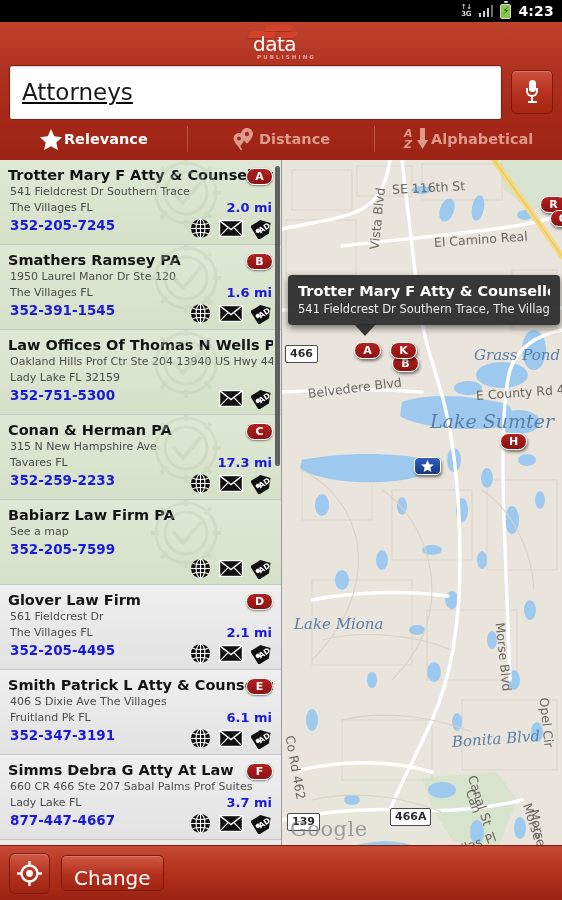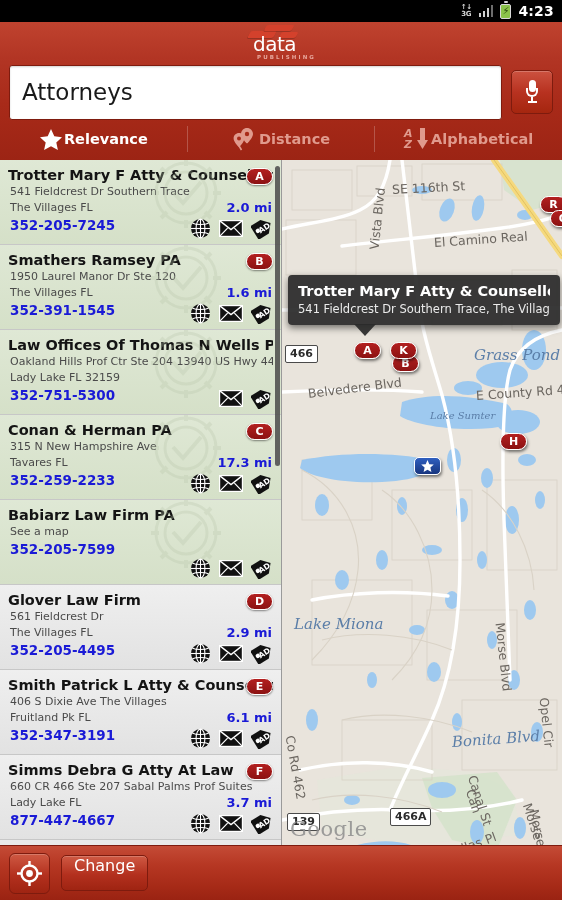--- a/index.html
+++ b/index.html
@@ -52,20 +52,21 @@
             box-shadow: 0 1px 0 rgba(0,0,0,.18); }
   .sw1 { left: 22px; top: 8px;  width: 26px; height: 7px;  transform: skewX(-28deg); }
   .sw2 { left: 38px; top: 2px;  width: 28px; height: 6px;  transform: skewX(-28deg); }
   .sw3 { left: 53px; top: 9px;  width: 17px; height: 6px;  transform: skewX(-28deg); }
 
   .searchrow { display:flex; align-items:center; padding: 0 9px; gap: 9px; height: 52px; }
   .searchbox {
     flex: 1; height: 55px; background: #fff; border: 1px solid #7e1b0e;
     border-radius: 3px; display:flex; align-items:center; padding: 0 12px;
     box-shadow: inset 0 1px 2px rgba(0,0,0,.18);
+    text-decoration: underline;
   }
   .searchbox input {
     border:0; outline:0; width:100%; font-size: 23px; color:#1a1a1a;
     font-family: "DejaVu Sans", sans-serif; background: transparent;
   }
   .micbtn {
     width: 42px; height: 44px; border-radius: 5px;
     background: linear-gradient(180deg,#cc5240 0%,#b83220 50%,#a5260f 100%);
     border: 1px solid #7e1b0e; display:flex; align-items:center; justify-content:center;
     box-shadow: inset 0 1px 0 rgba(255,255,255,.22);
@@ -208,22 +209,22 @@
   .nearwrap { flex:1; }
   .near1 { color:#ffffff; font-size: 14px; font-weight: bold; line-height: 17px;
            font-family:"DejaVu Sans",sans-serif; }
   .near2 { color:#ffffff; font-size: 16px; font-weight: bold; line-height: 20px;
            display:flex; align-items:center; gap:5px;
            font-family:"DejaVu Sans",sans-serif; }
   .near2 .car { font-size: 11px; }
   .changebtn {
     height: 36px; padding: 0 12px; border-radius: 5px;
     background: linear-gradient(180deg,#cf5943 0%,#b3301e 55%,#9f2412 100%);
-    border: 1px solid #7e1b0e; color:#fff; font-size: 16px;
-    display:flex; align-items:flex-start; cursor:pointer;
+    border: 1px solid #7e1b0e; color:#fff; font-size: 20px;
+    display:flex; align-items:flex-end; cursor:pointer;
     box-shadow: inset 0 1px 0 rgba(255,255,255,.2);
     font-family:"DejaVu Sans",sans-serif;
   }
 </style>
 </head>
 <body>
 
 <div id="app">
 
   <div class="statusbar">
@@ -566,21 +567,21 @@
               </svg>
             </div>
           </div>
         </div>
         <div class="listrow plain">
           <div class="name">Glover Law Firm</div>
           <div class="addr">561 Fieldcrest Dr</div>
           <div class="addr">The Villages FL</div>
           <div class="phone">352-205-4495</div>
           <div class="badge">D</div>
-          <div class="dist">2.9 mi</div>
+          <div class="dist">2.1 mi</div>
           <div class="acts">
             <div class="act">
               <svg width="21" height="21" viewBox="0 0 21 21">
                 <circle cx="10.5" cy="10.5" r="9.5" fill="#111"></circle>
                 <g stroke="#fff" stroke-width="1.1" fill="none">
                   <ellipse cx="10.5" cy="10.5" rx="4.4" ry="9.4"></ellipse>
                   <line x1="1" y1="10.5" x2="20" y2="10.5"></line>
                   <path d="M2.6 5.2 C6 7 15 7 18.4 5.2"></path>
                   <path d="M2.6 15.8 C6 14 15 14 18.4 15.8"></path>
                   <line x1="10.5" y1="1" x2="10.5" y2="20"></line>
@@ -788,21 +789,21 @@
         </g>
       </svg>
 
       <div id="maplabels">
           <div class="mlabel road" style="left: 110px; top: 22px; font-size: 12.5px; transform: rotate(-3deg); transform-origin: left center;">SE 116th St</div>
           <div class="mlabel road" style="left: 152px; top: 75px; font-size: 12.5px; transform: rotate(-4deg); transform-origin: left center;">El Camino Real</div>
           <div class="mlabel road" style="left: 92px; top: 82px; font-size: 12.5px; transform: rotate(-84deg); transform-origin: left center;">Vista Blvd</div>
           <div class="mlabel water" style="left: 192px; top: 186px; font-size: 15px; transform: rotate(0deg); transform-origin: left center;">Grass Pond</div>
           <div class="mlabel road" style="left: 194px; top: 228px; font-size: 12.5px; transform: rotate(-4deg); transform-origin: left center;">E County Rd 4</div>
           <div class="mlabel road" style="left: 26px; top: 226px; font-size: 12.5px; transform: rotate(-7deg); transform-origin: left center;">Belvedere Blvd</div>
-          <div class="mlabel water" style="left: 148px; top: 250px; font-size: 10px; transform: rotate(0deg); transform-origin: left center;">Lake Sumter</div>
+          <div class="mlabel water" style="left: 148px; top: 250px; font-size: 19px; transform: rotate(0deg); transform-origin: left center;">Lake Sumter</div>
           <div class="mlabel water" style="left: 12px; top: 455px; font-size: 15px; transform: rotate(0deg); transform-origin: left center;">Lake Miona</div>
           <div class="mlabel road" style="left: 218px; top: 455px; font-size: 12.5px; transform: rotate(84deg); transform-origin: left center;">Morse Blvd</div>
           <div class="mlabel road" style="left: 262px; top: 530px; font-size: 12.5px; transform: rotate(84deg); transform-origin: left center;">Opel Cir</div>
           <div class="mlabel water" style="left: 170px; top: 573px; font-size: 15px; transform: rotate(-4deg); transform-origin: left center;">Bonita Blvd</div>
           <div class="mlabel road" style="left: 190px; top: 608px; font-size: 12.5px; transform: rotate(72deg); transform-origin: left center;">Canal St</div>
           <div class="mlabel road" style="left: 8px; top: 568px; font-size: 12.5px; transform: rotate(80deg); transform-origin: left center;">Co Rd 462</div>
           <div class="mlabel road" style="left: 245px; top: 636px; font-size: 12.5px; transform: rotate(72deg); transform-origin: left center;">Morse</div>
           <div class="mlabel road" style="left: 252px; top: 642px; font-size: 12.5px; transform: rotate(78deg); transform-origin: left center;">Morse Blvd</div>
           <div class="mlabel road" style="left: 188px; top: 622px; font-size: 12.5px; transform: rotate(72deg); transform-origin: left center;">Can</div>
           <div class="mlabel road" style="left: 155px; top: 690px; font-size: 12.5px; transform: rotate(-20deg); transform-origin: left center;">Pinellas Pl</div>

